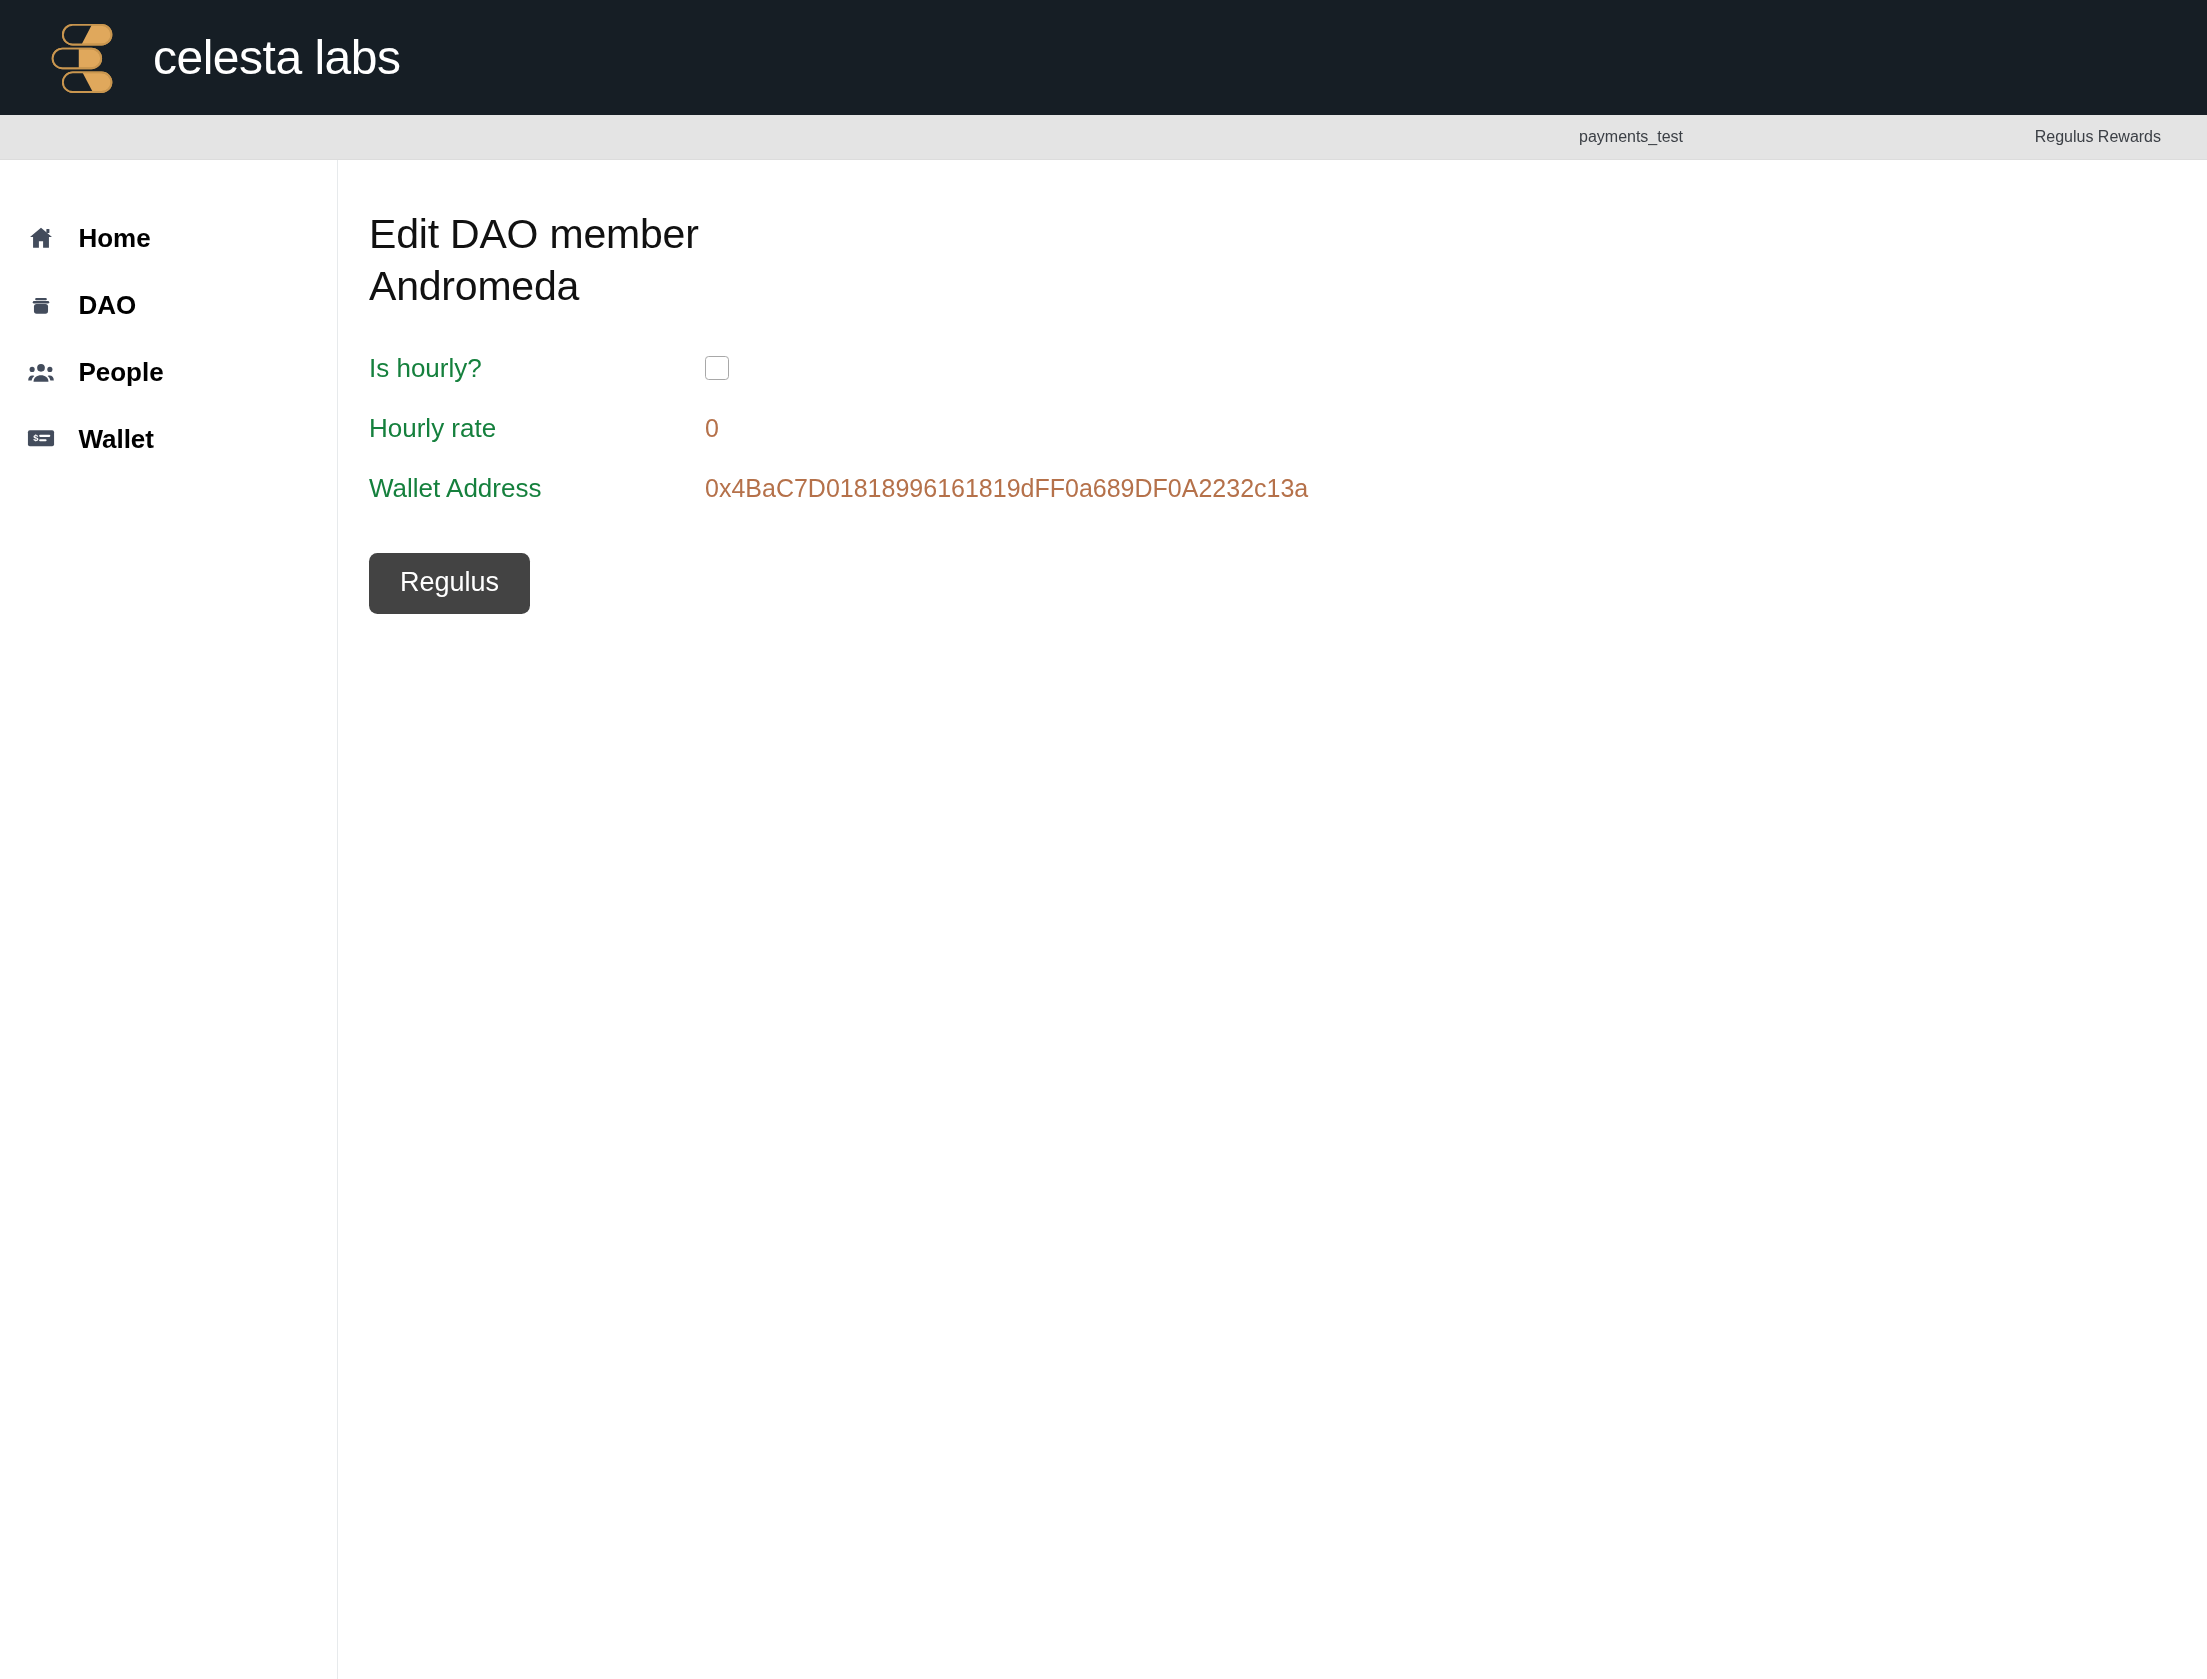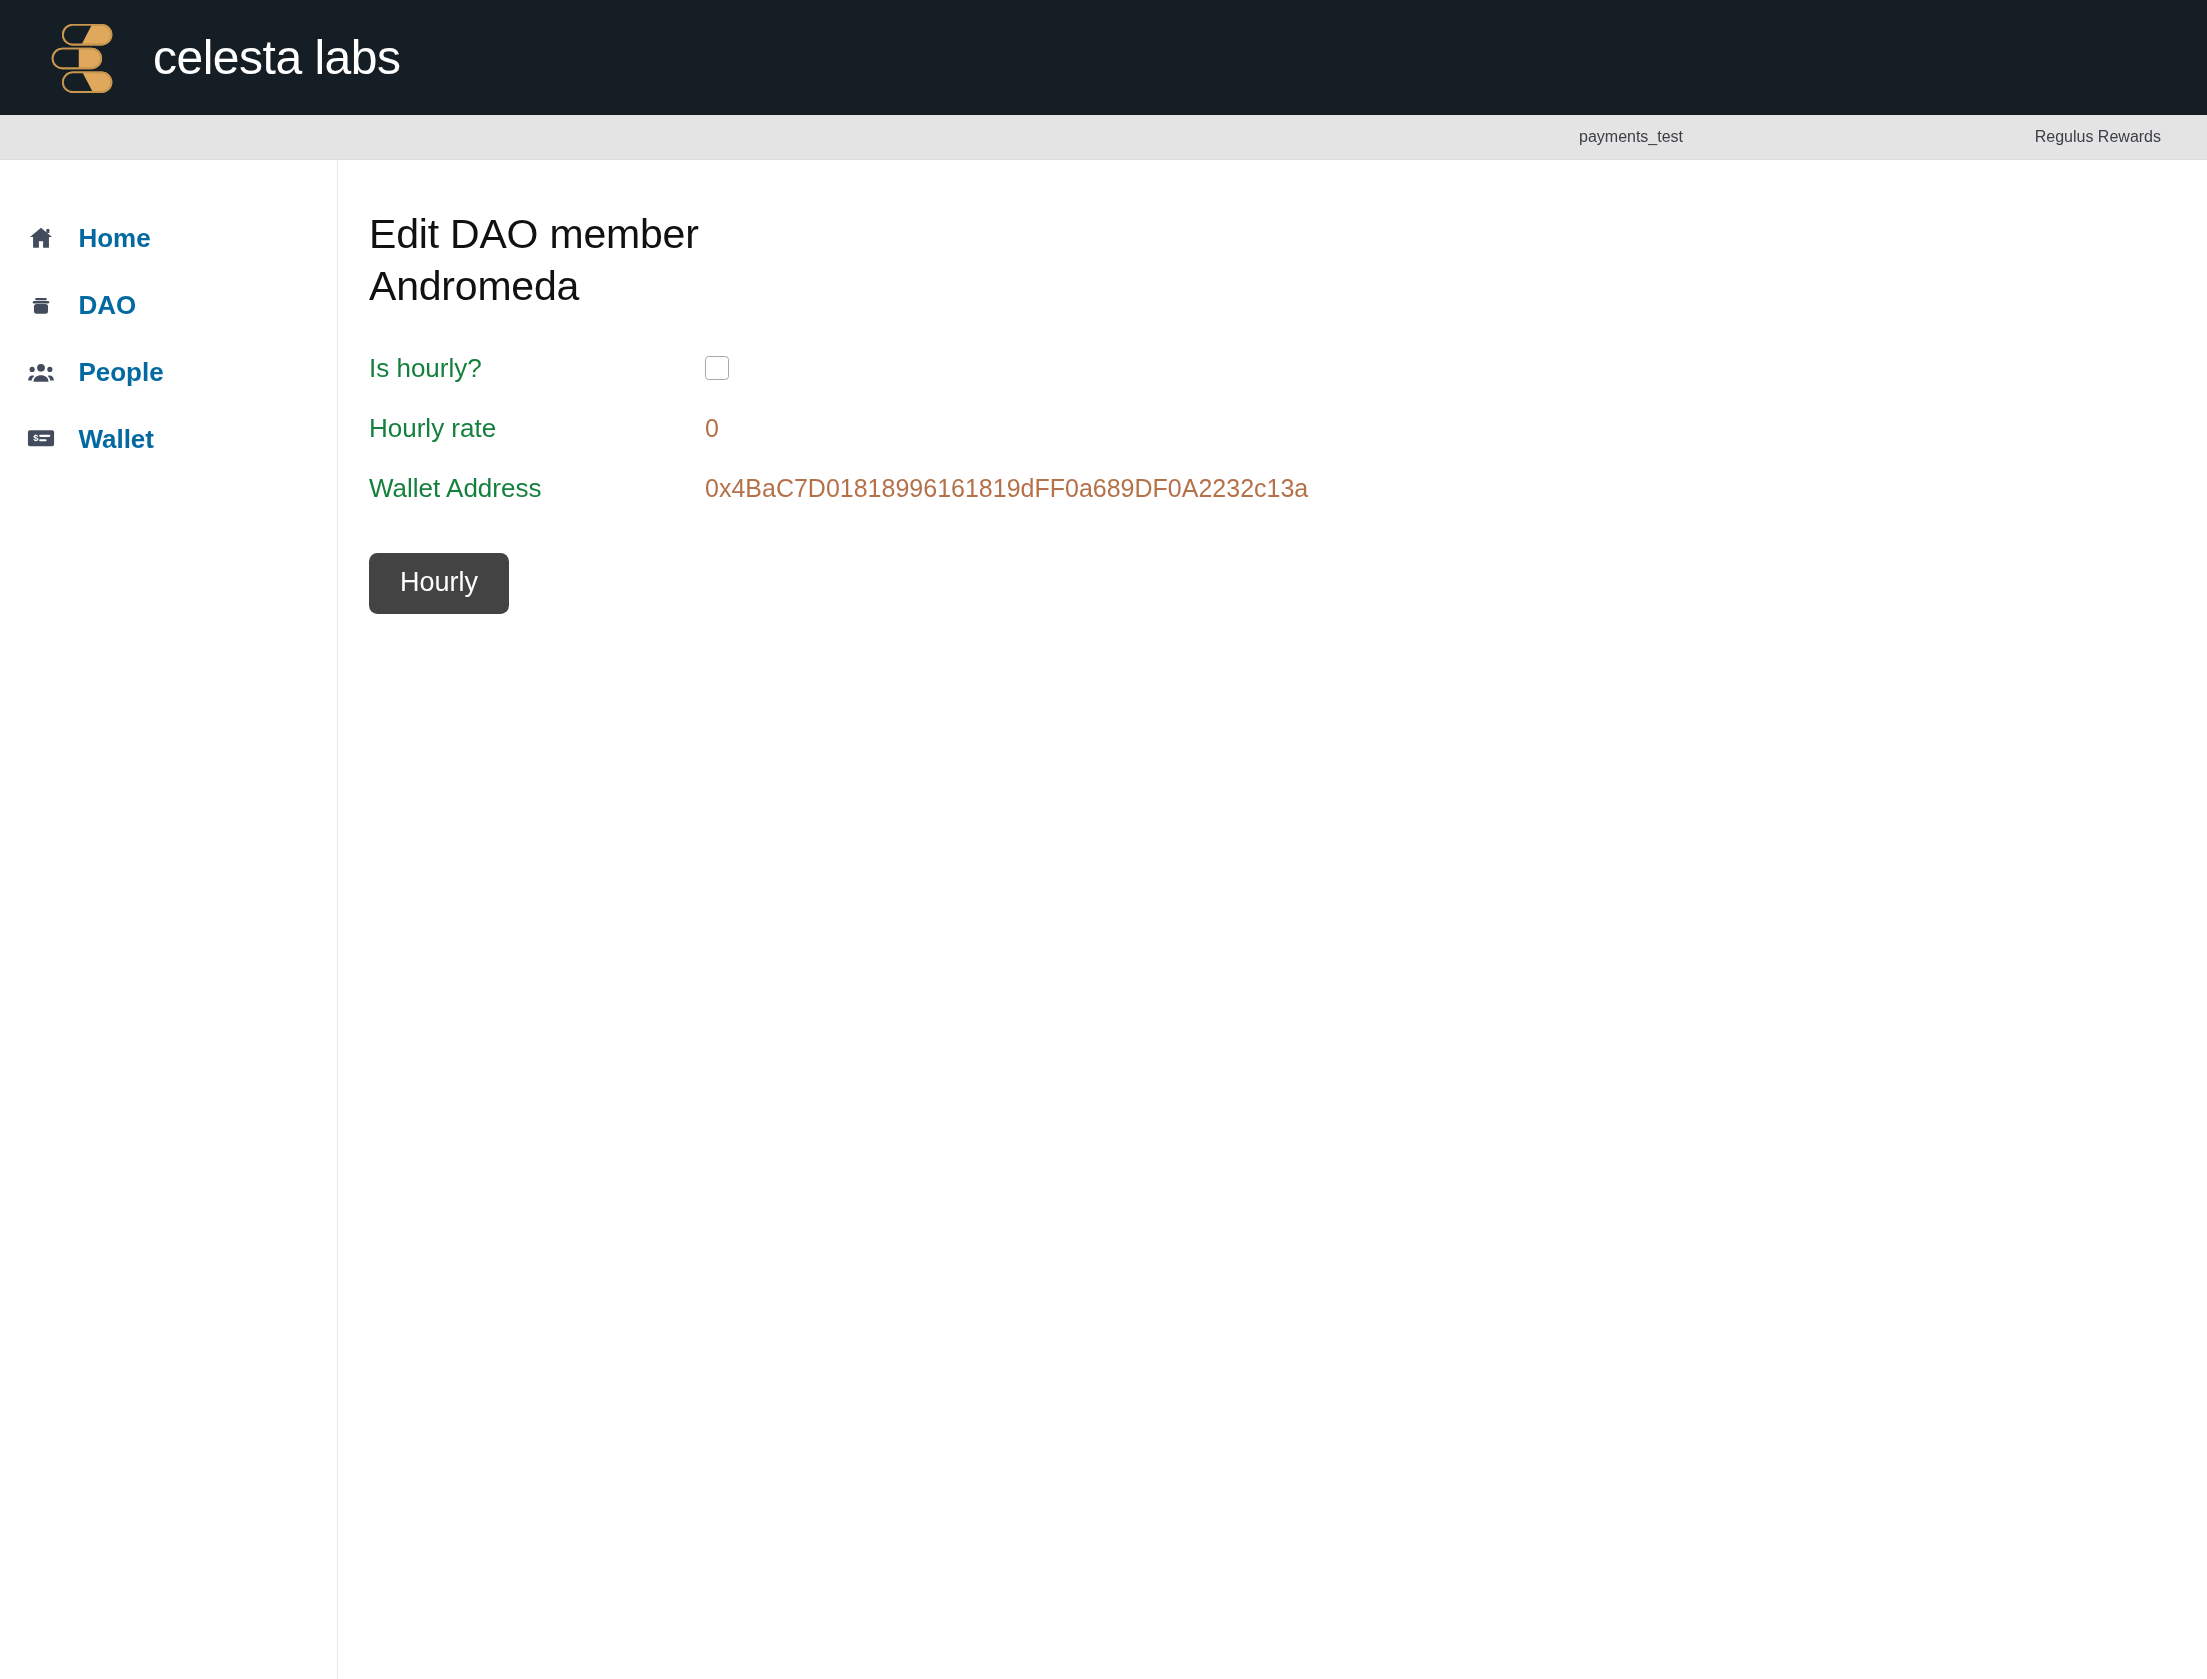--- a/index.html
+++ b/index.html
@@ -68,21 +68,21 @@
     border-right: 0.9px solid #e7eaec;
     background: #ffffff;
     padding-top: 44px;
   }
   .nav-item {
     display: flex;
     align-items: center;
     gap: 22.4px;
     padding: 0 0 0 26px;
     height: 67px;
-    color: #0369a1;
+    color: #000000;
     font-size: 26px;
     font-weight: 700;
     text-decoration: none;
     cursor: pointer;
   }
   .nav-icon {
     width: 30px;
     height: 30px;
     display: inline-flex;
     align-items: center;
@@ -249,17 +249,17 @@
         <span class="form-value">0</span>
       </div>
 
       <div class="form-row">
         <span class="form-label">Wallet Address</span>
         <span class="form-value">0x4BaC7D01818996161819dFF0a689DF0A2232c13a</span>
       </div>
 
     </div>
 
-    <button class="submit-btn">Hourly</button>
+    <button class="submit-btn">Regulus</button>
 
   </main>
 </div>
 
 
 </body></html>

